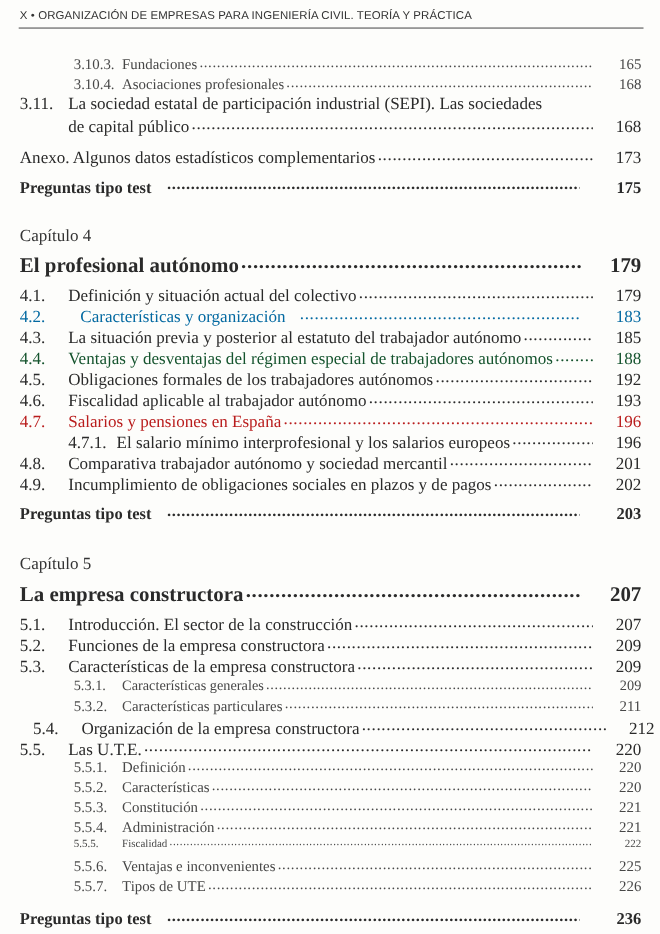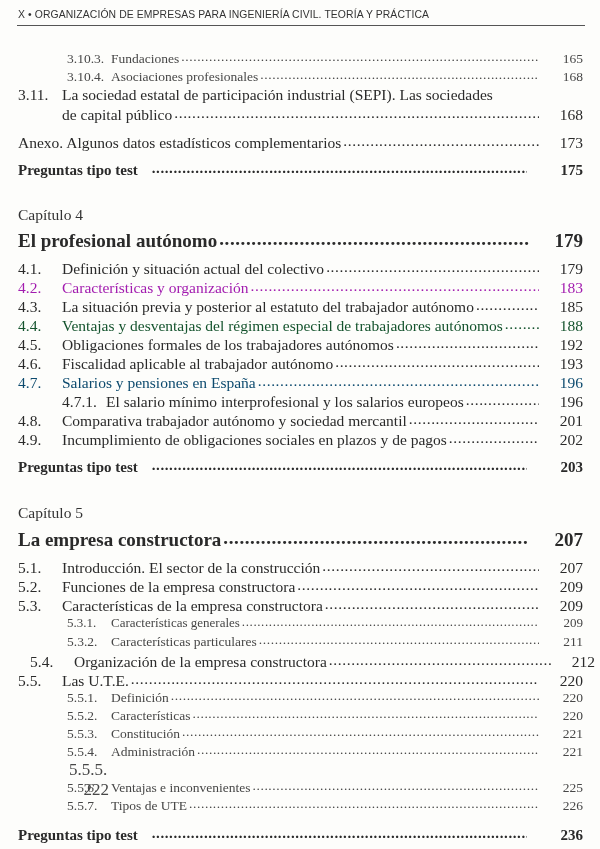--- a/index.html
+++ b/index.html
@@ -62,21 +62,21 @@
       <span class="title">El profesional autónomo</span>
       <span class="dots"></span>
       <span class="page">179</span>
     </div>
     <div class="row" style="top: 258px; font-size: 15.5px; color: rgb(42, 42, 42); padding-left: 0px; width: 565px;">
       <span class="num" style="width: 44px;">4.1.</span>
       <span class="title">Definición y situación actual del colectivo</span>
       <span class="dots"></span>
       <span class="page">179</span>
     </div>
-    <div class="row" style="top: 277px; font-size: 15.5px; color: #a21caf; padding-left: 0px; width: 565px;">
+    <div class="row" style="top: 277px; font-size: 15.5px; color: #0369a1; padding-left: 0px; width: 565px; gap: 11px;">
       <span class="num" style="width: 44px;">4.2.</span>
       <span class="title">Características y organización</span>
       <span class="dots"></span>
       <span class="page">183</span>
     </div>
     <div class="row" style="top: 296px; font-size: 15.5px; color: rgb(42, 42, 42); padding-left: 0px; width: 565px;">
       <span class="num" style="width: 44px;">4.3.</span>
       <span class="title">La situación previa y posterior al estatuto del trabajador autónomo</span>
       <span class="dots"></span>
       <span class="page">185</span>
@@ -92,21 +92,21 @@
       <span class="title">Obligaciones formales de los trabajadores autónomos</span>
       <span class="dots"></span>
       <span class="page">192</span>
     </div>
     <div class="row" style="top: 353px; font-size: 15.5px; color: rgb(42, 42, 42); padding-left: 0px; width: 565px;">
       <span class="num" style="width: 44px;">4.6.</span>
       <span class="title">Fiscalidad aplicable al trabajador autónomo</span>
       <span class="dots"></span>
       <span class="page">193</span>
     </div>
-    <div class="row" style="top: 372px; font-size: 15.5px; color: #0c4a6e; padding-left: 0px; width: 565px;">
+    <div class="row" style="top: 372px; font-size: 15.5px; color: #b91c1c; padding-left: 0px; width: 565px;">
       <span class="num" style="width: 44px;">4.7.</span>
       <span class="title">Salarios y pensiones en España</span>
       <span class="dots"></span>
       <span class="page">196</span>
     </div>
     <div class="row" style="top: 391px; font-size: 15.5px; color: rgb(42, 42, 42); padding-left: 44px; width: 521px;">
       <span class="num" style="width: 44px;">4.7.1.</span>
       <span class="title">El salario mínimo interprofesional y los salarios europeos</span>
       <span class="dots"></span>
       <span class="page">196</span>
@@ -193,21 +193,21 @@
       <span class="title">Constitución</span>
       <span class="dots"></span>
       <span class="page">221</span>
     </div>
     <div class="row" style="top: 742px; font-size: 13.5px; color: rgb(71, 71, 71); padding-left: 49px; width: 516px;">
       <span class="num" style="width: 44px;">5.5.4.</span>
       <span class="title">Administración</span>
       <span class="dots"></span>
       <span class="page">221</span>
     </div>
-    <div class="row" style="top: 760px; font-size: 17px; color: rgb(71, 71, 71); padding-left: 49px; width: 516px; flex-direction: column;">
+    <div class="row" style="top: 760px; font-size: 10px; color: rgb(71, 71, 71); padding-left: 49px; width: 516px;">
       <span class="num" style="width: 44px;">5.5.5.</span>
       <span class="title">Fiscalidad</span>
       <span class="dots"></span>
       <span class="page">222</span>
     </div>
     <div class="row" style="top: 778px; font-size: 13.5px; color: rgb(71, 71, 71); padding-left: 49px; width: 516px;">
       <span class="num" style="width: 44px;">5.5.6.</span>
       <span class="title">Ventajas e inconvenientes</span>
       <span class="dots"></span>
       <span class="page">225</span>

